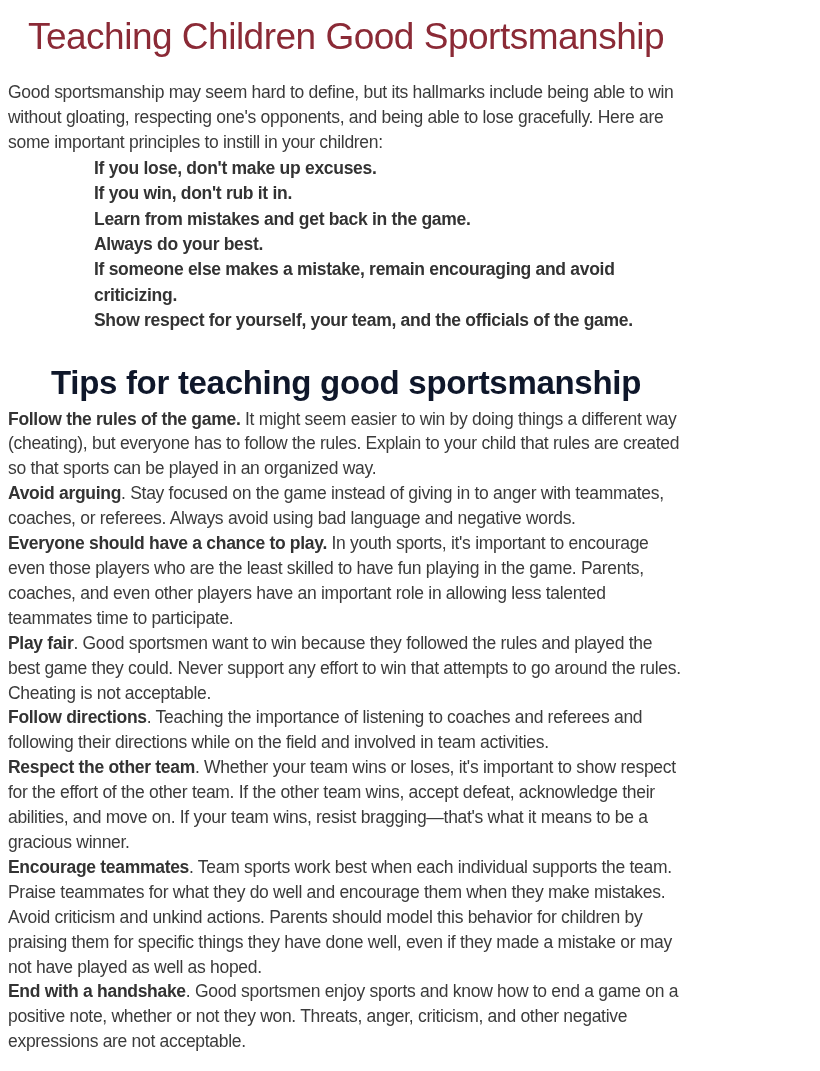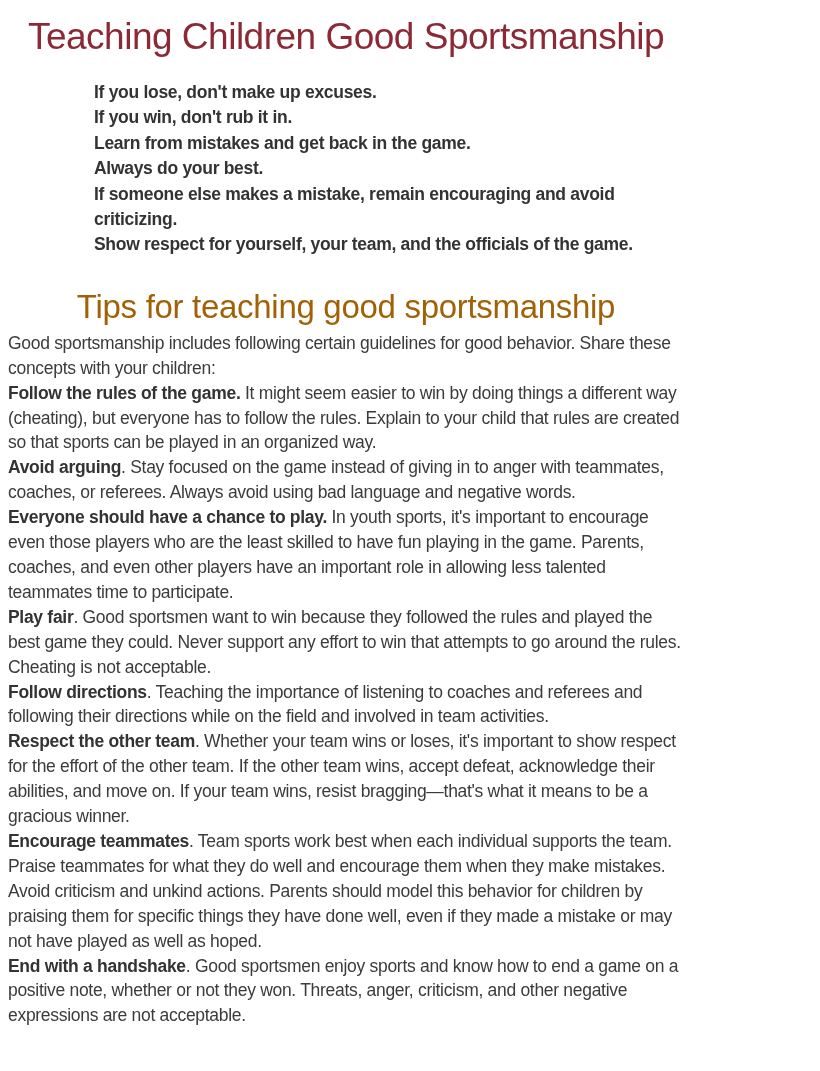--- a/index.html
+++ b/index.html
@@ -44,50 +44,50 @@
     font-weight: 700;
     font-size: 17.5px;
     line-height: 25.4px;
     letter-spacing: -0.3px;
     color: #333333;
     margin-left: 44px;
   }
   .section-heading {
     text-align: center;
     font-size: 33px;
-    font-weight: 400;
-    color: #a16207;
+    font-weight: 700;
+    color: #0f172a;
     margin: 30px 0 5px 0;
     letter-spacing: -0.3px;
   }
   .tip-label {
     font-weight: 700;
     color: #333333;
   }
 </style>
 </head>
 <body>
 
 <div class="page">
 
   <h1 class="doc-title">Teaching Children Good Sportsmanship</h1>
 
+  <p class="body-text intro">Good sportsmanship may seem hard to define, but its hallmarks include being able to win without gloating, respecting one's opponents, and being able to lose gracefully. Here are some important principles to instill in your children:</p>
 
   <div class="principles">
     <div class="principle-item">If you lose, don't make up excuses.</div>
     <div class="principle-item">If you win, don't rub it in.</div>
     <div class="principle-item">Learn from mistakes and get back in the game.</div>
     <div class="principle-item">Always do your best.</div>
     <div class="principle-item">If someone else makes a mistake, remain encouraging and avoid criticizing.</div>
     <div class="principle-item">Show respect for yourself, your team, and the officials of the game.</div>
   </div>
 
   <h2 class="section-heading">Tips for teaching good sportsmanship</h2>
 
-  <p class="body-text">Good sportsmanship includes following certain guidelines for good behavior. Share these concepts with your children:</p>
 
   <p class="body-text"><span class="tip-label">Follow the rules of the game.</span><span> It might seem easier to win by doing things a different way (cheating), but everyone has to follow the rules. Explain to your child that rules are created so that sports can be played in an organized way.</span></p>
 
   <p class="body-text"><span class="tip-label">Avoid arguing</span><span>. Stay focused on the game instead of giving in to anger with teammates, coaches, or referees. Always avoid using bad language and negative words.</span></p>
 
   <p class="body-text"><span class="tip-label">Everyone should have a chance to play.</span><span> In youth sports, it's important to encourage even those players who are the least skilled to have fun playing in the game. Parents, coaches, and even other players have an important role in allowing less talented teammates time to participate.</span></p>
 
   <p class="body-text"><span class="tip-label">Play fair</span><span>. Good sportsmen want to win because they followed the rules and played the best game they could. Never support any effort to win that attempts to go around the rules. Cheating is not acceptable.</span></p>
 
   <p class="body-text"><span class="tip-label">Follow directions</span><span>. Teaching the importance of listening to coaches and referees and following their directions while on the field and involved in team activities.</span></p>

